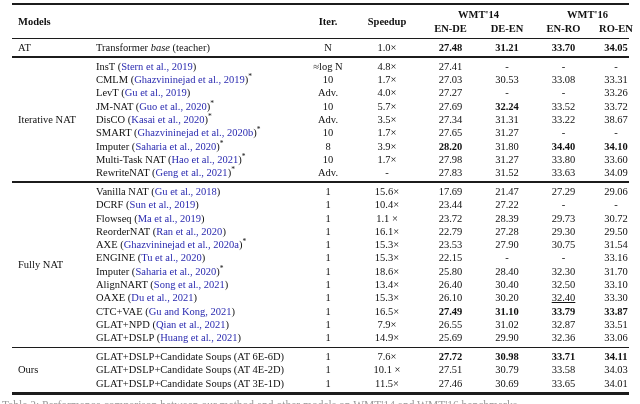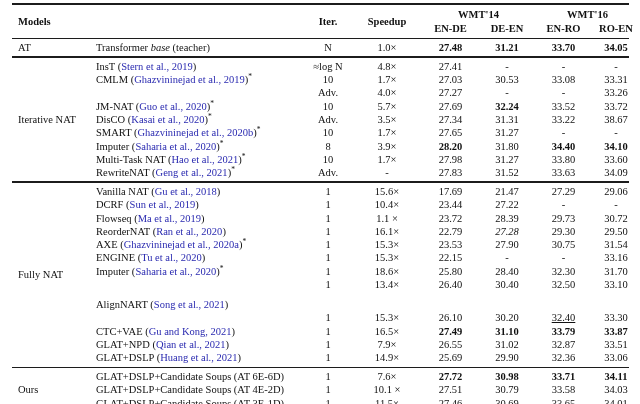--- a/index.html
+++ b/index.html
@@ -66,20 +66,21 @@
         <div class="cell c-center" style="grid-area: 1 / 6;">-</div>
         <div class="cell c-center" style="grid-area: 1 / 7;">-</div>
         <div class="cell c-center" style="grid-area: 1 / 8;">-</div>
         <div class="cell c-model" style="grid-area: 2 / 2;">CMLM (<span class="cite">Ghazvininejad et al., 2019</span>)<span class="star">*</span></div>
         <div class="cell c-center" style="grid-area: 2 / 3;">10</div>
         <div class="cell c-center" style="grid-area: 2 / 4;">1.7×</div>
         <div class="cell c-center" style="grid-area: 2 / 5;">27.03</div>
         <div class="cell c-center" style="grid-area: 2 / 6;">30.53</div>
         <div class="cell c-center" style="grid-area: 2 / 7;">33.08</div>
         <div class="cell c-center" style="grid-area: 2 / 8;">33.31</div>
+        <div class="cell c-model" style="grid-area: 3 / 2;">LevT (<span class="cite">Gu et al., 2019</span>)</div>
         <div class="cell c-center" style="grid-area: 3 / 3;">Adv.</div>
         <div class="cell c-center" style="grid-area: 3 / 4;">4.0×</div>
         <div class="cell c-center" style="grid-area: 3 / 5;">27.27</div>
         <div class="cell c-center" style="grid-area: 3 / 6;">-</div>
         <div class="cell c-center" style="grid-area: 3 / 7;">-</div>
         <div class="cell c-center" style="grid-area: 3 / 8;">33.26</div>
         <div class="cell c-model" style="grid-area: 4 / 2;">JM-NAT (<span class="cite">Guo et al., 2020</span>)<span class="star">*</span></div>
         <div class="cell c-center" style="grid-area: 4 / 3;">10</div>
         <div class="cell c-center" style="grid-area: 4 / 4;">5.7×</div>
         <div class="cell c-center" style="grid-area: 4 / 5;">27.69</div>
@@ -143,21 +144,21 @@
         <div class="cell c-center" style="grid-area: 3 / 3;">1</div>
         <div class="cell c-center" style="grid-area: 3 / 4;">1.1 ×</div>
         <div class="cell c-center" style="grid-area: 3 / 5;">23.72</div>
         <div class="cell c-center" style="grid-area: 3 / 6;">28.39</div>
         <div class="cell c-center" style="grid-area: 3 / 7;">29.73</div>
         <div class="cell c-center" style="grid-area: 3 / 8;">30.72</div>
         <div class="cell c-model" style="grid-area: 4 / 2;">ReorderNAT (<span class="cite">Ran et al., 2020</span>)</div>
         <div class="cell c-center" style="grid-area: 4 / 3;">1</div>
         <div class="cell c-center" style="grid-area: 4 / 4;">16.1×</div>
         <div class="cell c-center" style="grid-area: 4 / 5;">22.79</div>
-        <div class="cell c-center" style="grid-area: 4 / 6; font-style: italic;">27.28</div>
+        <div class="cell c-center" style="grid-area: 4 / 6;">27.28</div>
         <div class="cell c-center" style="grid-area: 4 / 7;">29.30</div>
         <div class="cell c-center" style="grid-area: 4 / 8;">29.50</div>
         <div class="cell c-model" style="grid-area: 5 / 2;">AXE (<span class="cite">Ghazvininejad et al., 2020a</span>)<span class="star">*</span></div>
         <div class="cell c-center" style="grid-area: 5 / 3;">1</div>
         <div class="cell c-center" style="grid-area: 5 / 4;">15.3×</div>
         <div class="cell c-center" style="grid-area: 5 / 5;">23.53</div>
         <div class="cell c-center" style="grid-area: 5 / 6;">27.90</div>
         <div class="cell c-center" style="grid-area: 5 / 7;">30.75</div>
         <div class="cell c-center" style="grid-area: 5 / 8;">31.54</div>
         <div class="cell c-model" style="grid-area: 6 / 2;">ENGINE (<span class="cite">Tu et al., 2020</span>)</div>
@@ -167,27 +168,28 @@
         <div class="cell c-center" style="grid-area: 6 / 6;">-</div>
         <div class="cell c-center" style="grid-area: 6 / 7;">-</div>
         <div class="cell c-center" style="grid-area: 6 / 8;">33.16</div>
         <div class="cell c-model" style="grid-area: 7 / 2;">Imputer (<span class="cite">Saharia et al., 2020</span>)<span class="star">*</span></div>
         <div class="cell c-center" style="grid-area: 7 / 3;">1</div>
         <div class="cell c-center" style="grid-area: 7 / 4;">18.6×</div>
         <div class="cell c-center" style="grid-area: 7 / 5;">25.80</div>
         <div class="cell c-center" style="grid-area: 7 / 6;">28.40</div>
         <div class="cell c-center" style="grid-area: 7 / 7;">32.30</div>
         <div class="cell c-center" style="grid-area: 7 / 8;">31.70</div>
-        <div class="cell c-model" style="grid-area: 8 / 2; margin-top: 20px;">AlignNART (<span class="cite">Song et al., 2021</span>)</div>
+        <div class="cell c-model" style="grid-area: 8 / 2;">AlignNART (<span class="cite">Song et al., 2021</span>)</div>
         <div class="cell c-center" style="grid-area: 8 / 3;">1</div>
         <div class="cell c-center" style="grid-area: 8 / 4;">13.4×</div>
         <div class="cell c-center" style="grid-area: 8 / 5;">26.40</div>
         <div class="cell c-center" style="grid-area: 8 / 6;">30.40</div>
         <div class="cell c-center" style="grid-area: 8 / 7;">32.50</div>
         <div class="cell c-center" style="grid-area: 8 / 8;">33.10</div>
+        <div class="cell c-model" style="grid-area: 9 / 2;">OAXE (<span class="cite">Du et al., 2021</span>)</div>
         <div class="cell c-center" style="grid-area: 9 / 3;">1</div>
         <div class="cell c-center" style="grid-area: 9 / 4;">15.3×</div>
         <div class="cell c-center" style="grid-area: 9 / 5;">26.10</div>
         <div class="cell c-center" style="grid-area: 9 / 6;">30.20</div>
         <div class="cell c-center" style="grid-area: 9 / 7; text-decoration: underline;">32.40</div>
         <div class="cell c-center" style="grid-area: 9 / 8;">33.30</div>
         <div class="cell c-model" style="grid-area: 10 / 2;">CTC+VAE (<span class="cite">Gu and Kong, 2021</span>)</div>
         <div class="cell c-center" style="grid-area: 10 / 3;">1</div>
         <div class="cell c-center" style="grid-area: 10 / 4;">16.5×</div>
         <div class="cell c-center bold" style="grid-area: 10 / 5;">27.49</div>

